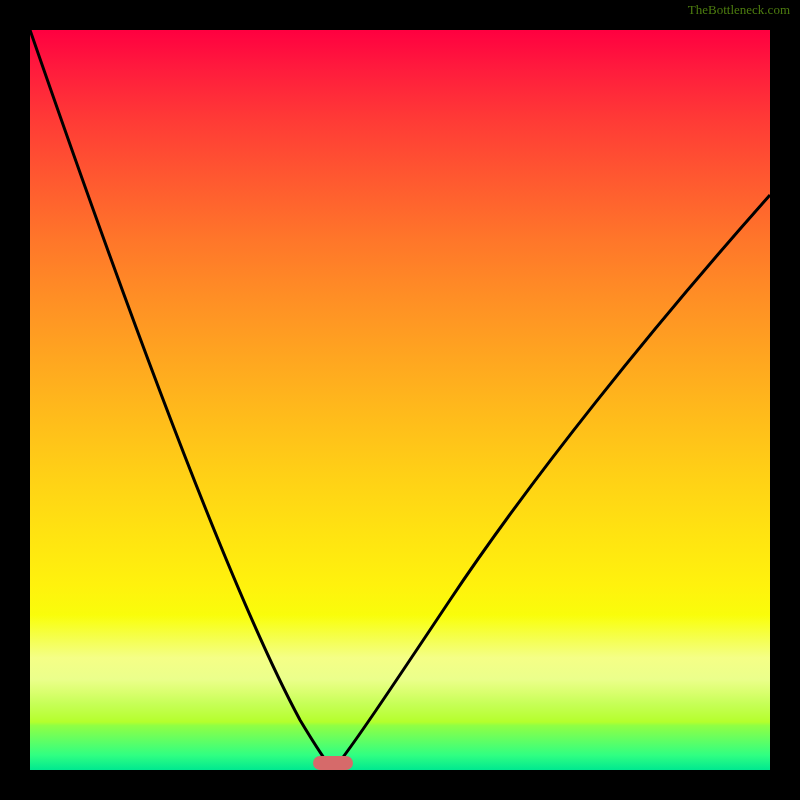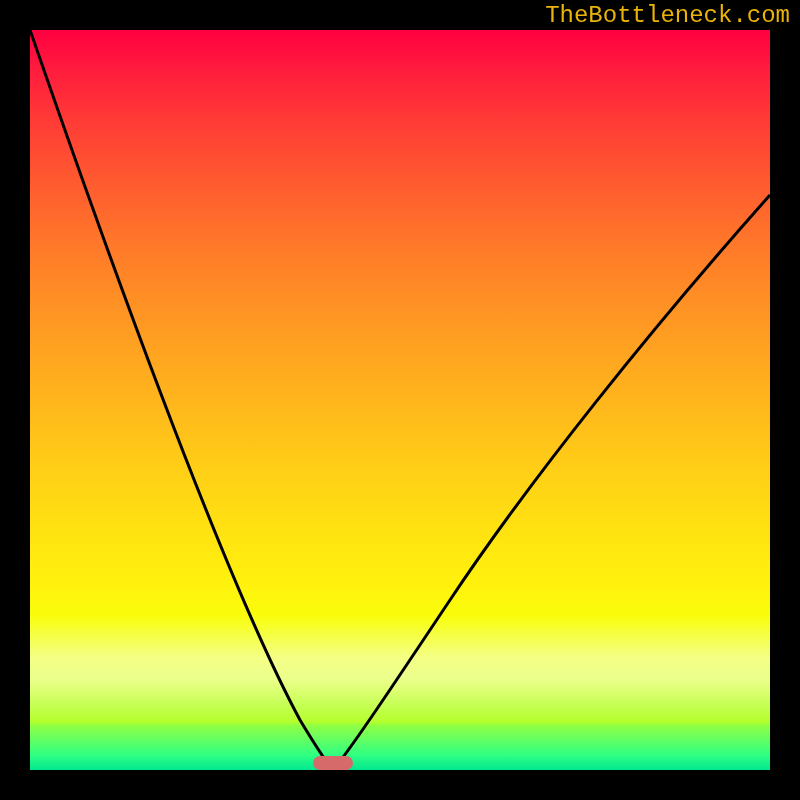--- a/index.html
+++ b/index.html
@@ -8,23 +8,23 @@
     width: 800px;
     height: 800px;
     background: #000;
     position: relative;
     overflow: hidden;
   }
   .watermark {
     position: absolute;
     top: 2px;
     right: 10px;
-    color: #eab308;
-    font-family: Liberation Mono, monospace;
-    font-size: 24px;
+    color: #4d7c0f;
+    font-family: Liberation Serif, serif;
+    font-size: 13px;
     font-weight: 500;
     z-index: 10;
   }
   .plot-area {
     position: absolute;
     left: 30px;
     top: 30px;
     width: 740px;
     height: 740px;
   }

